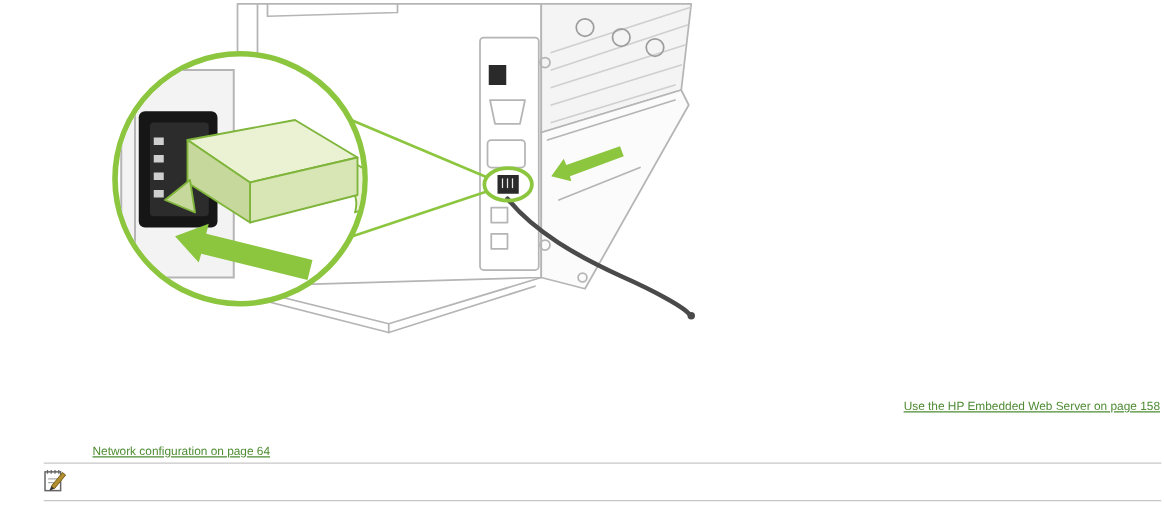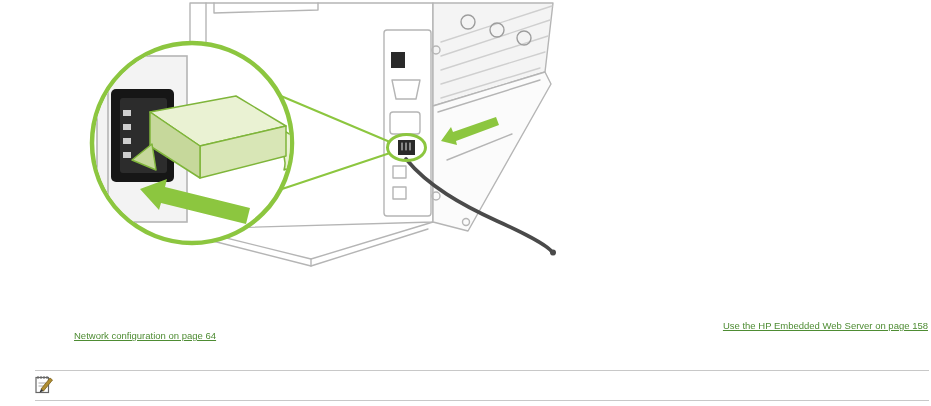--- a/index.html
+++ b/index.html
@@ -4,21 +4,21 @@
 <style>
   * { margin:0; padding:0; box-sizing:border-box; }
   html, body { width:931px; height:406px; background:#ffffff; }
   .page {
     position:relative; width:931px; height:406px; background:#ffffff;
     overflow:hidden; font-family:"Liberation Sans", sans-serif;text-align:right;
   }
   .figure-svg { position:absolute; left:0; top:0; }
   .text-line { position:absolute; font-size:9.5px; line-height:11px; white-space:nowrap; }
   .line1 { top:320px; right:3px; }
-  .line2 { top:330px; left:35px;padding-left:39px; }
+  .line2 { top:356px; left:35px;padding-left:39px; }
   .doc-link { color:var(--link-color,#4e8c33); text-decoration:underline; cursor:pointer; }
   .rule { position:absolute; left:35px; width:894px; height:1px; background:var(--rule-color,#c8c8c8); }
   .rule-top { top:370px; }
   .rule-bottom { top:400px; }
   .note-icon-wrap { position:absolute; left:35px; top:374px; width:20px; height:20px; }
   .ac-stroke { stroke:var(--accent,#8cc63f); }
   .ac-fill { fill:var(--accent,#8cc63f); }
 </style>
 </head>
 <body>

